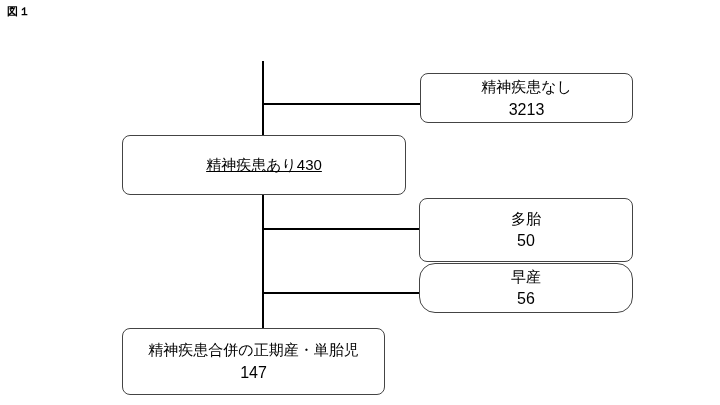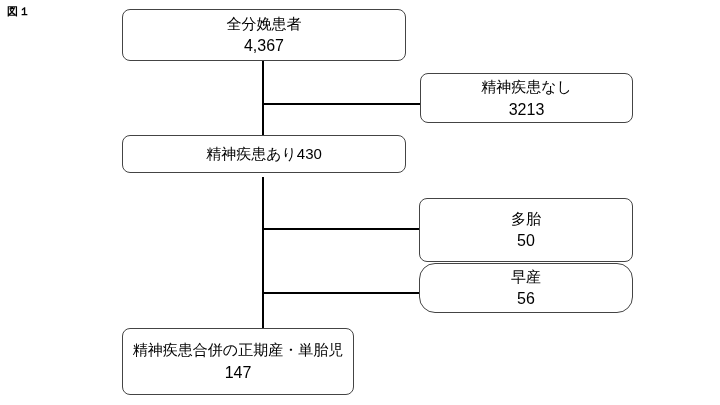--- a/index.html
+++ b/index.html
@@ -46,48 +46,44 @@
   .connector {
     position: absolute;
     background: #000000;
   }
   .v-line { width: 1.5px; }
   .h-line { height: 1.5px; }
 
   
   #box-total    { left: 122px; top:   9px; width: 284px; height: 52px; }
   #box-nomental { left: 420px; top:  73px; width: 213px; height: 50px; justify-content: space-between; }
-  #box-mental   { left: 122px; top: 135px; width: 284px; height: 38px; }
+  #box-mental   { left: 122px; top: 135px; width: 284px; height: 60px; text-decoration: underline; }
   #box-multiple { left: 419px; top: 198px; width: 214px; height: 64px; }
   #box-preterm  { left: 419px; top: 263px; width: 214px; height: 50px; border-radius: 16px; }
-  #box-final    { left: 122px; top: 328px; width: 232px; height: 67px; }
+  #box-final    { left: 122px; top: 328px; width: 263px; height: 67px; }
 
   #conn-v1 { left: 262px; top:  61px; height:  74px; }
   #conn-h1 { left: 262px; top: 103px; width:  158px; }
   #conn-v2 { left: 262px; top: 177px; height: 151px; }
   #conn-h2 { left: 262px; top: 228px; width:  157px; }
   #conn-h3 { left: 262px; top: 292px; width:  157px; }
 </style>
 </head>
 <body>
 
 <div class="canvas">
 
   <div class="fig-label">図１</div>
 
   <div class="connector v-line" id="conn-v1"></div>
   <div class="connector h-line" id="conn-h1"></div>
   <div class="connector v-line" id="conn-v2"></div>
   <div class="connector h-line" id="conn-h2"></div>
   <div class="connector h-line" id="conn-h3"></div>
 
-  <div class="node" id="box-total">
-    <div>全分娩患者</div>
-    <div class="num">4,367</div>
-  </div>
 
   <div class="node" id="box-nomental">
     <div>精神疾患なし</div>
     <div class="num">3213</div>
   </div>
 
   <div class="node" id="box-mental">
     <div>精神疾患あり430</div>
   </div>
 

